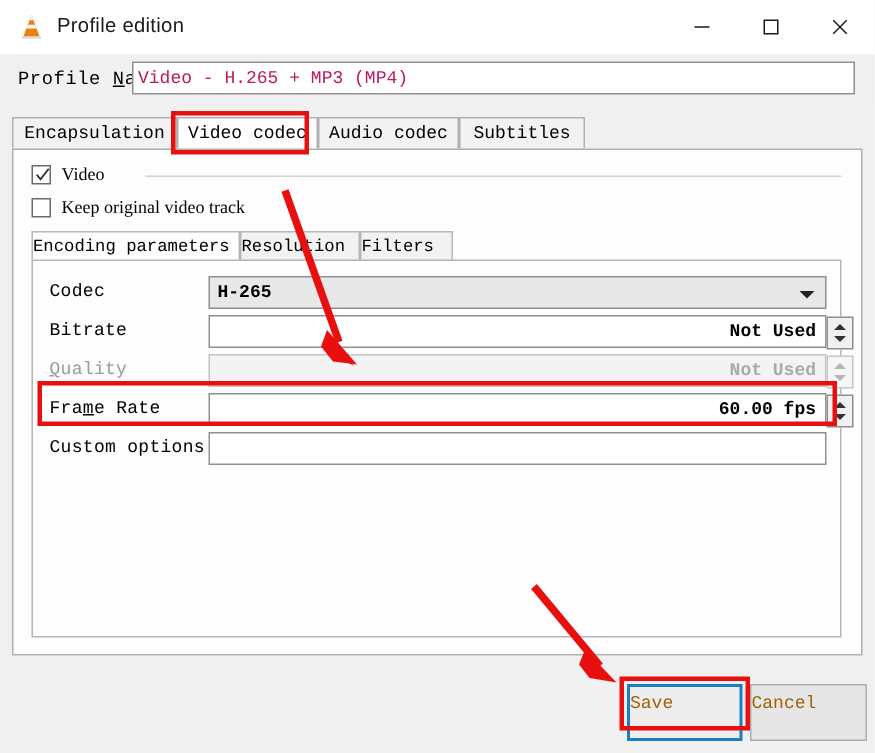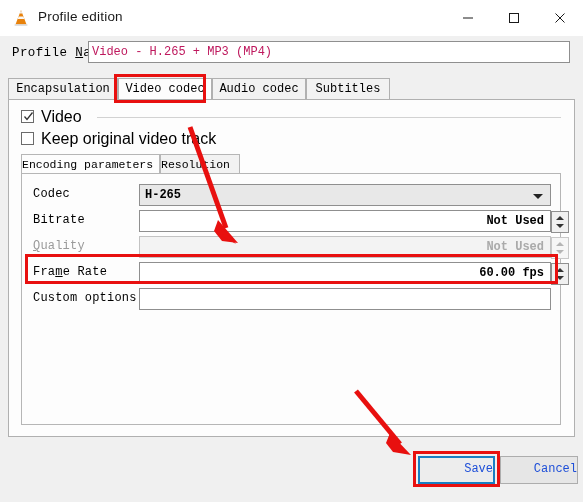--- a/index.html
+++ b/index.html
@@ -95,21 +95,21 @@
   
   #chk-video-row{position:absolute;left:12px;top:9px;width:540px;height:18px;}
   #chk-keep-row{position:absolute;left:12px;top:31px;width:300px;height:18px;}
   .cbox{
     position:absolute;left:0;top:1px;width:13px;height:13px;
     border:1px solid #6b6b6b;background:#fff;box-sizing:border-box;
   }
   .cbox svg{position:absolute;left:1px;top:0px;}
   .cblabel{
     position:absolute;left:20px;top:0px;
-    font-family:Liberation Sans, sans-serif;font-size:16px;line-height:15px;
+    font-family:Liberation Serif, serif;font-size:12px;line-height:15px;
   }
   #video-rule{
     position:absolute;left:76px;top:8px;width:464px;height:1px;background:#d2d2d2;
   }
 
   
   #subtabstrip{position:absolute;left:12px;top:54px;width:540px;height:20px;}
   .subtab{
     position:absolute;top:0;height:20px;box-sizing:border-box;
     border:1px solid #b6b6b6;
@@ -166,26 +166,26 @@
 
   #row-codec{top:10px;}
   #row-bitrate{top:36px;}
   #row-quality{top:62px;}
   #row-framerate{top:88px;}
   #row-custom{top:114px;}
   #row-custom .fctl{width:412px;}
 
   
   .btn{
-    position:absolute;top:456px;height:28px;
+    position:absolute;top:456px;height:38px;
     box-sizing:border-box;
     background:#e6e6e6;
     border:1px solid #adadad;
     font-family:"Liberation Mono",monospace;
-    font-size:12px;line-height:24px;text-align:right;color:#1d4ed8;
+    font-size:12px;line-height:24px;text-align:left;color:#a16207;
   }
   #btn-save{left:418px;width:77px;border:2px solid #1a7ec2;background:#ededed;line-height:22px;}
   #btn-cancel{left:500px;width:78px;}
 
   
   #annot{position:absolute;left:0;top:0;width:583px;height:502px;pointer-events:none;}
   .redbox{position:absolute;border:3px solid #e8100f;box-sizing:border-box;}
   #redbox-tab{left:114px;top:74px;width:92px;height:29px;}
   #redbox-framerate{left:25px;top:254px;width:533px;height:30px;}
   #redbox-save{left:413px;top:451px;width:87px;height:36px;}
@@ -247,20 +247,21 @@
   </div>
 
   <div id="chk-keep-row">
     <span class="cbox"></span>
     <span class="cblabel">Keep original video track</span>
   </div>
 
   <div id="subtabstrip">
     <div class="subtab sel" id="subtab-encoding">Encoding parameters</div>
     <div class="subtab" id="subtab-resolution">Resolution</div>
+    <div class="subtab" id="subtab-filters">Filters</div>
   </div>
 
   <div id="innerpanel">
 
     <div class="frow" id="row-codec">
       <span class="flabel">Codec</span>
       <span class="fctl gray">
         <span class="fval">H-265</span>
         <span id="codec-arrow"></span>
       </span>

